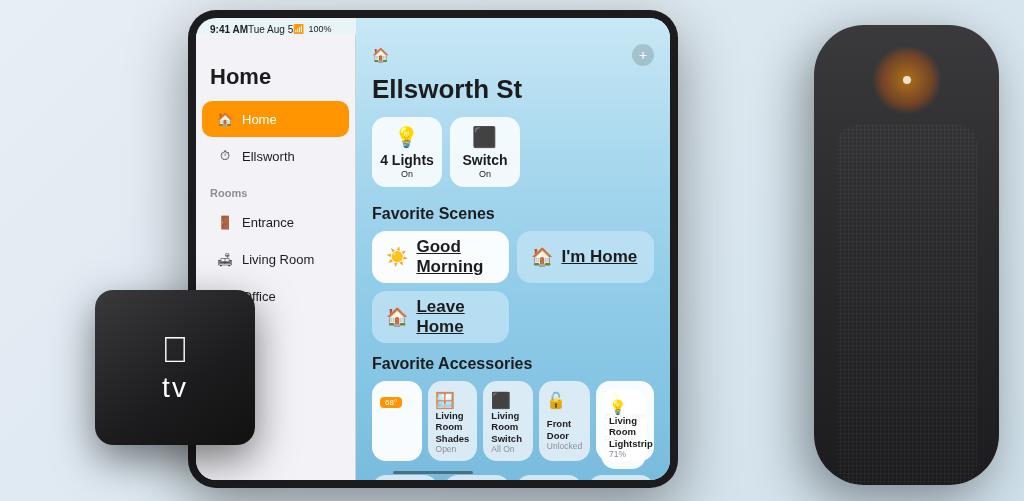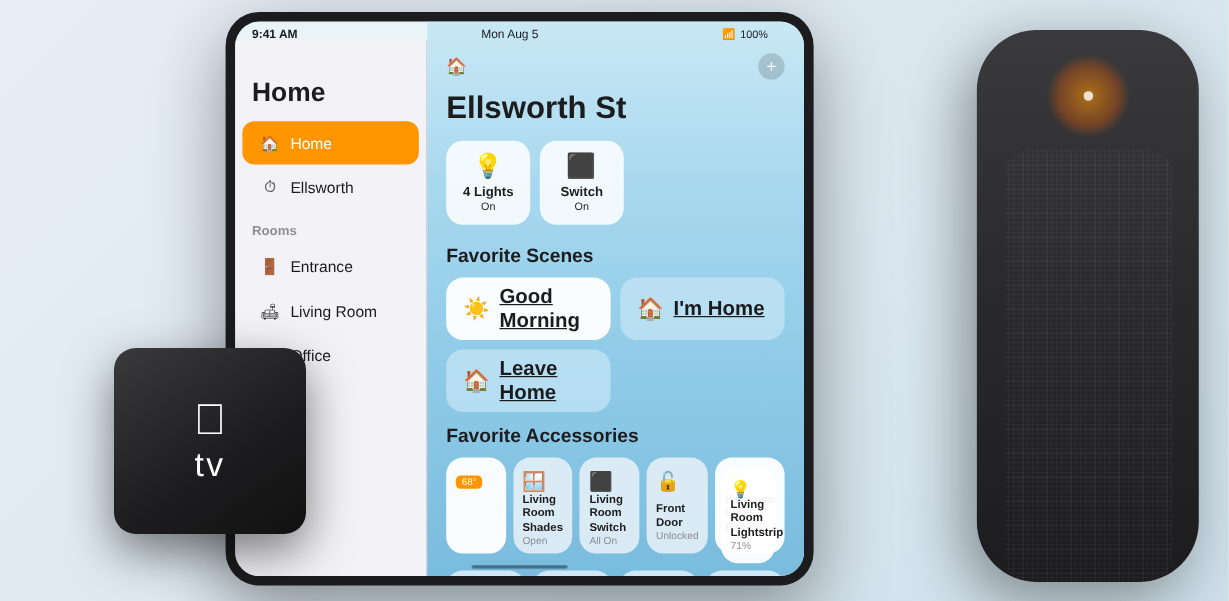--- a/index.html
+++ b/index.html
@@ -40,25 +40,24 @@
       border-radius: 20px;
       overflow: hidden;
       background: #e8f4f8;
     }
 
     
     .status-bar {
       position: absolute;
       top: 0;
       left: 0;
-      right: 16px;
+      right: 4px;
       height: 22px;
       display: flex;
       align-items: center;
-      justify-content: space-between;
       padding: 0 14px;
       font-size: 10px;
       color: #1c1c1e;
       background: transparent;
       z-index: 10;
     }
 
     .status-time {
       font-weight: 600;
       font-size: 10px;
@@ -192,21 +191,21 @@
 
     .quick-tile-label {
       font-size: 9px;
       color: #1c1c1e;
       text-align: center;
       line-height: 1.2;
     }
 
     .quick-tile-label .count {
       font-weight: 600;
-      font-size: 11px;
+      font-size: 14px;
     }
 
     
     .section-title {
       font-size: 16px;
       font-weight: 600;
       color: #1c1c1e;
       padding: 4px 16px 8px;
     }
 
@@ -432,21 +431,21 @@
     <div class="homepod-dot"></div>
   </div>
   <div class="homepod-mesh"></div>
 </div>
 
 <div class="ipad-outer">
   <div class="ipad-screen">
 
     <div class="status-bar">
       <span class="status-time">9:41 AM</span>
-      <span>Mon Aug 5</span>
+      <span>Tue Aug 5</span>
       <div class="status-right">
         <span>📶</span>
         <span>100%</span>
       </div>
     </div>
 
     <div class="sidebar">
       <div class="sidebar-header">Home</div>
 
       <div class="sidebar-item active">

